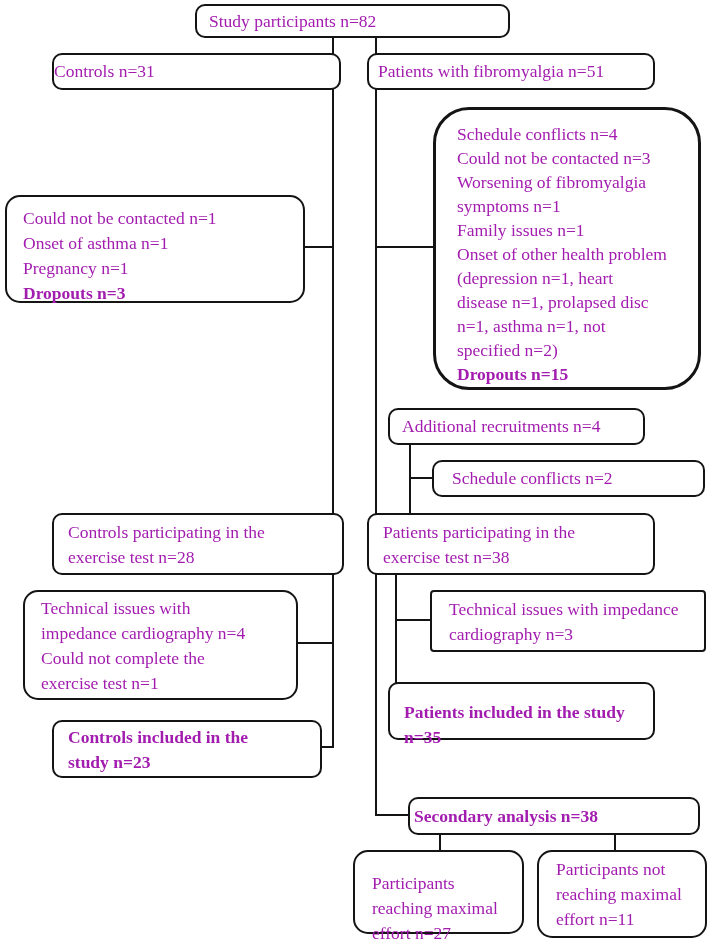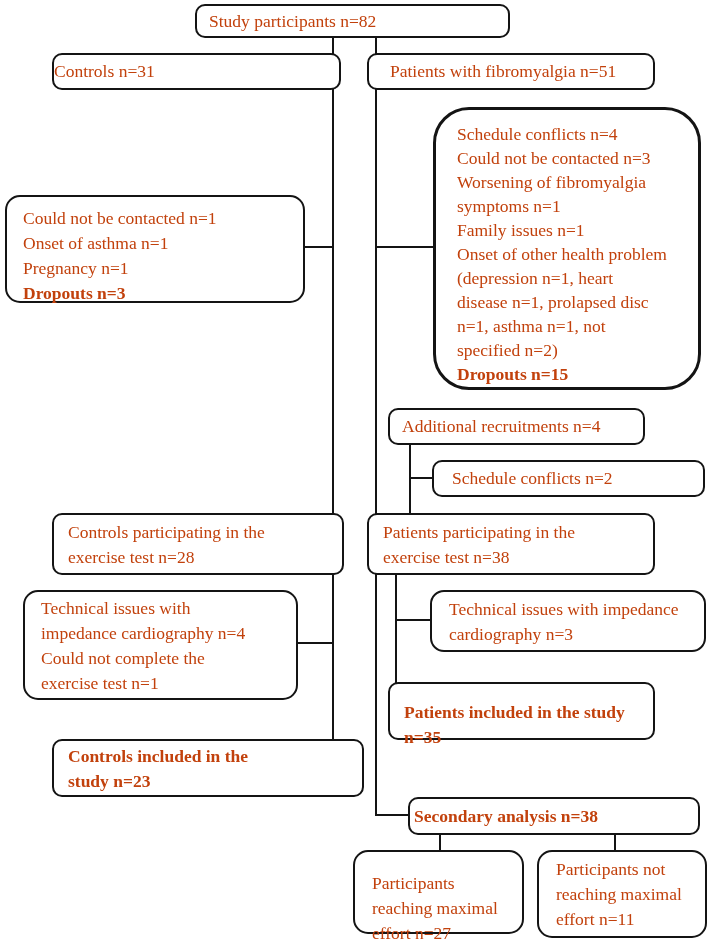--- a/index.html
+++ b/index.html
@@ -2,21 +2,21 @@
 <html><head>
 <meta charset="utf-8">
 <style>
   html, body { margin: 0; padding: 0; background: #ffffff; }
   #figure {
     position: relative;
     width: 708px;
     height: 940px;
     background: #ffffff;
     font-family: "Liberation Serif", "DejaVu Serif", serif;
-    color: #c2410c;
+    color: #a21caf;
     overflow: hidden;
   }
   .box {
     position: absolute;
     box-sizing: border-box;
     background: #ffffff;
     border: 2px solid #141414;
     border-radius: 10px;
     font-size: 17.5px;
     line-height: 25px;
@@ -26,30 +26,30 @@
   .b { font-weight: 700; }
   .cy { display: flex; align-items: center; }
   .conn {
     position: absolute;
     background: #141414;
     z-index: 1;
   }
   
   #study        { left:195px; top:4px;   width:315px; height:34px; padding-left:12px; }
   #controls     { left:52px;  top:53px;  width:289px; height:37px; padding-left:0; }
-  #patients     { left:367px; top:53px;  width:288px; height:37px; padding-left:21px;text-align:right; }
+  #patients     { left:367px; top:53px;  width:288px; height:37px; padding-left:9px;text-align:right; }
   #bigdrop      { left:433px; top:107px; width:268px; height:283px; border-radius:36px; border-width:3px; padding:12px 6px 0 21px; line-height:24px; }
   #ldrop        { left:5px;   top:195px; width:300px; height:108px; border-radius:15px; padding:9px 0 0 16px; }
   #addrec       { left:388px; top:408px; width:257px; height:37px; padding-left:12px; }
   #sched2       { left:432px; top:460px; width:273px; height:37px; padding-left:18px; }
   #cpartic      { left:52px;  top:513px; width:292px; height:62px; padding:5px 0 0 14px; }
   #ppartic      { left:367px; top:513px; width:288px; height:62px; padding:5px 0 0 14px; }
   #ltech        { left:23px;   top:590px; width:275px; height:110px; border-radius:15px; padding:4px 0 0 16px; }
-  #rtech        { left:430px; top:590px; width:276px; height:62px; border-radius:14px; padding:5px 0 0 17px; }
-  #cincl        { left:52px;  top:720px; width:312px; height:58px; padding:3px 0 0 14px;margin-top:19px; }
+  #rtech        { left:430px; top:590px; width:276px; height:62px; border-radius:4px; padding:5px 0 0 17px; }
+  #cincl        { left:52px;  top:720px; width:270px; height:58px; padding:3px 0 0 14px; }
   #pincl        { left:388px; top:682px; width:267px; height:58px; padding:16px 0 0 14px; }
   #secondary    { left:408px; top:797px; width:292px; height:38px; padding-left:4px; }
   #maxeff       { left:353px; top:850px; width:171px; height:84px; border-radius:15px; padding:19px 0 0 17px; }
   #notmax      { left:537px; top:850px; width:170px; height:88px; border-radius:15px; padding:5px 0 0 17px; }
   
   #trunk-left      { left:332px; top:37px;  width:2px;  height:711px; }
   #trunk-right     { left:375px; top:37px;  width:2px;  height:779px; }
   #elbow-left-h    { left:321px; top:746px; width:13px; height:2px; }
   #elbow-right-h   { left:375px; top:814px; width:34px; height:2px; }
   #conn-ldrop      { left:279px; top:246px; width:54px; height:2px; }

